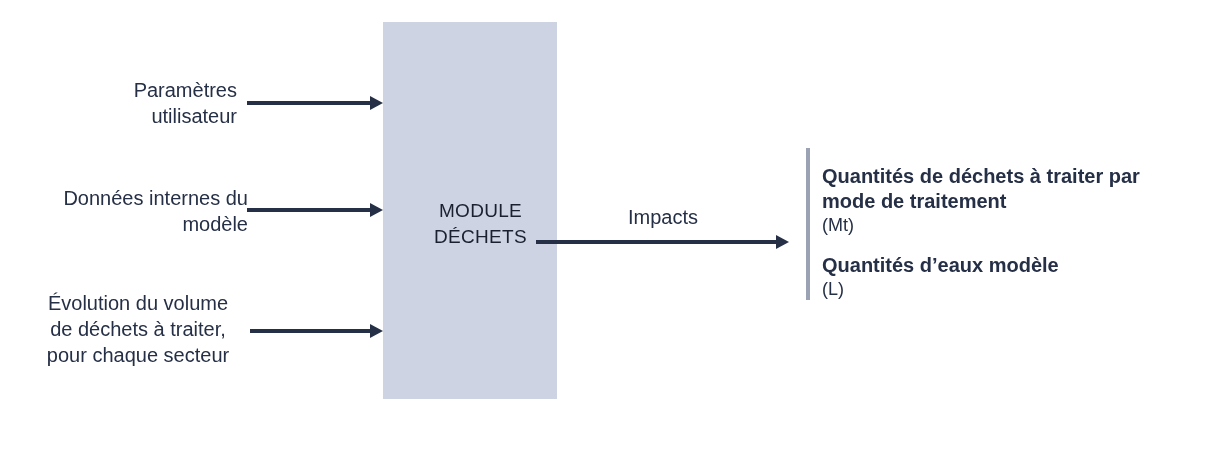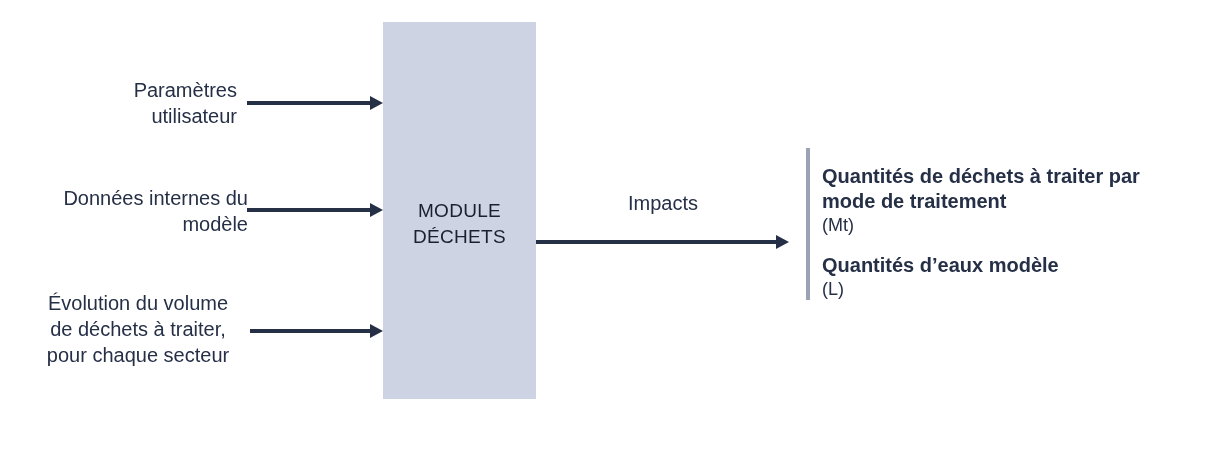--- a/index.html
+++ b/index.html
@@ -51,33 +51,34 @@
   #arrow-impacts{left:536px;top:240px;width:240px;}
   
   .module-box{
     position:absolute;
     left:383px;top:22px;
     width:153px;height:403px;
     background:var(--module-fill);
     display:flex;
     align-items:center;
     justify-content:center;
+    padding-left:21px;
   }
   .module-box .module-label{
     white-space:pre-line;
     text-align:center;
     font-size:19px;
     line-height:26px;
     letter-spacing:0.3px;
     color:#1a2030;
   }
   
   .impacts-label{
     position:absolute;
-    left:536px;top:192px;width:254px;
+    left:536px;top:206px;width:254px;
     text-align:center;
     font-size:20px;
     color:var(--ink);
   }
   
   .output-bar{
     position:absolute;
     left:806px;top:148px;
     width:4px;height:152px;
     background:var(--bar);

